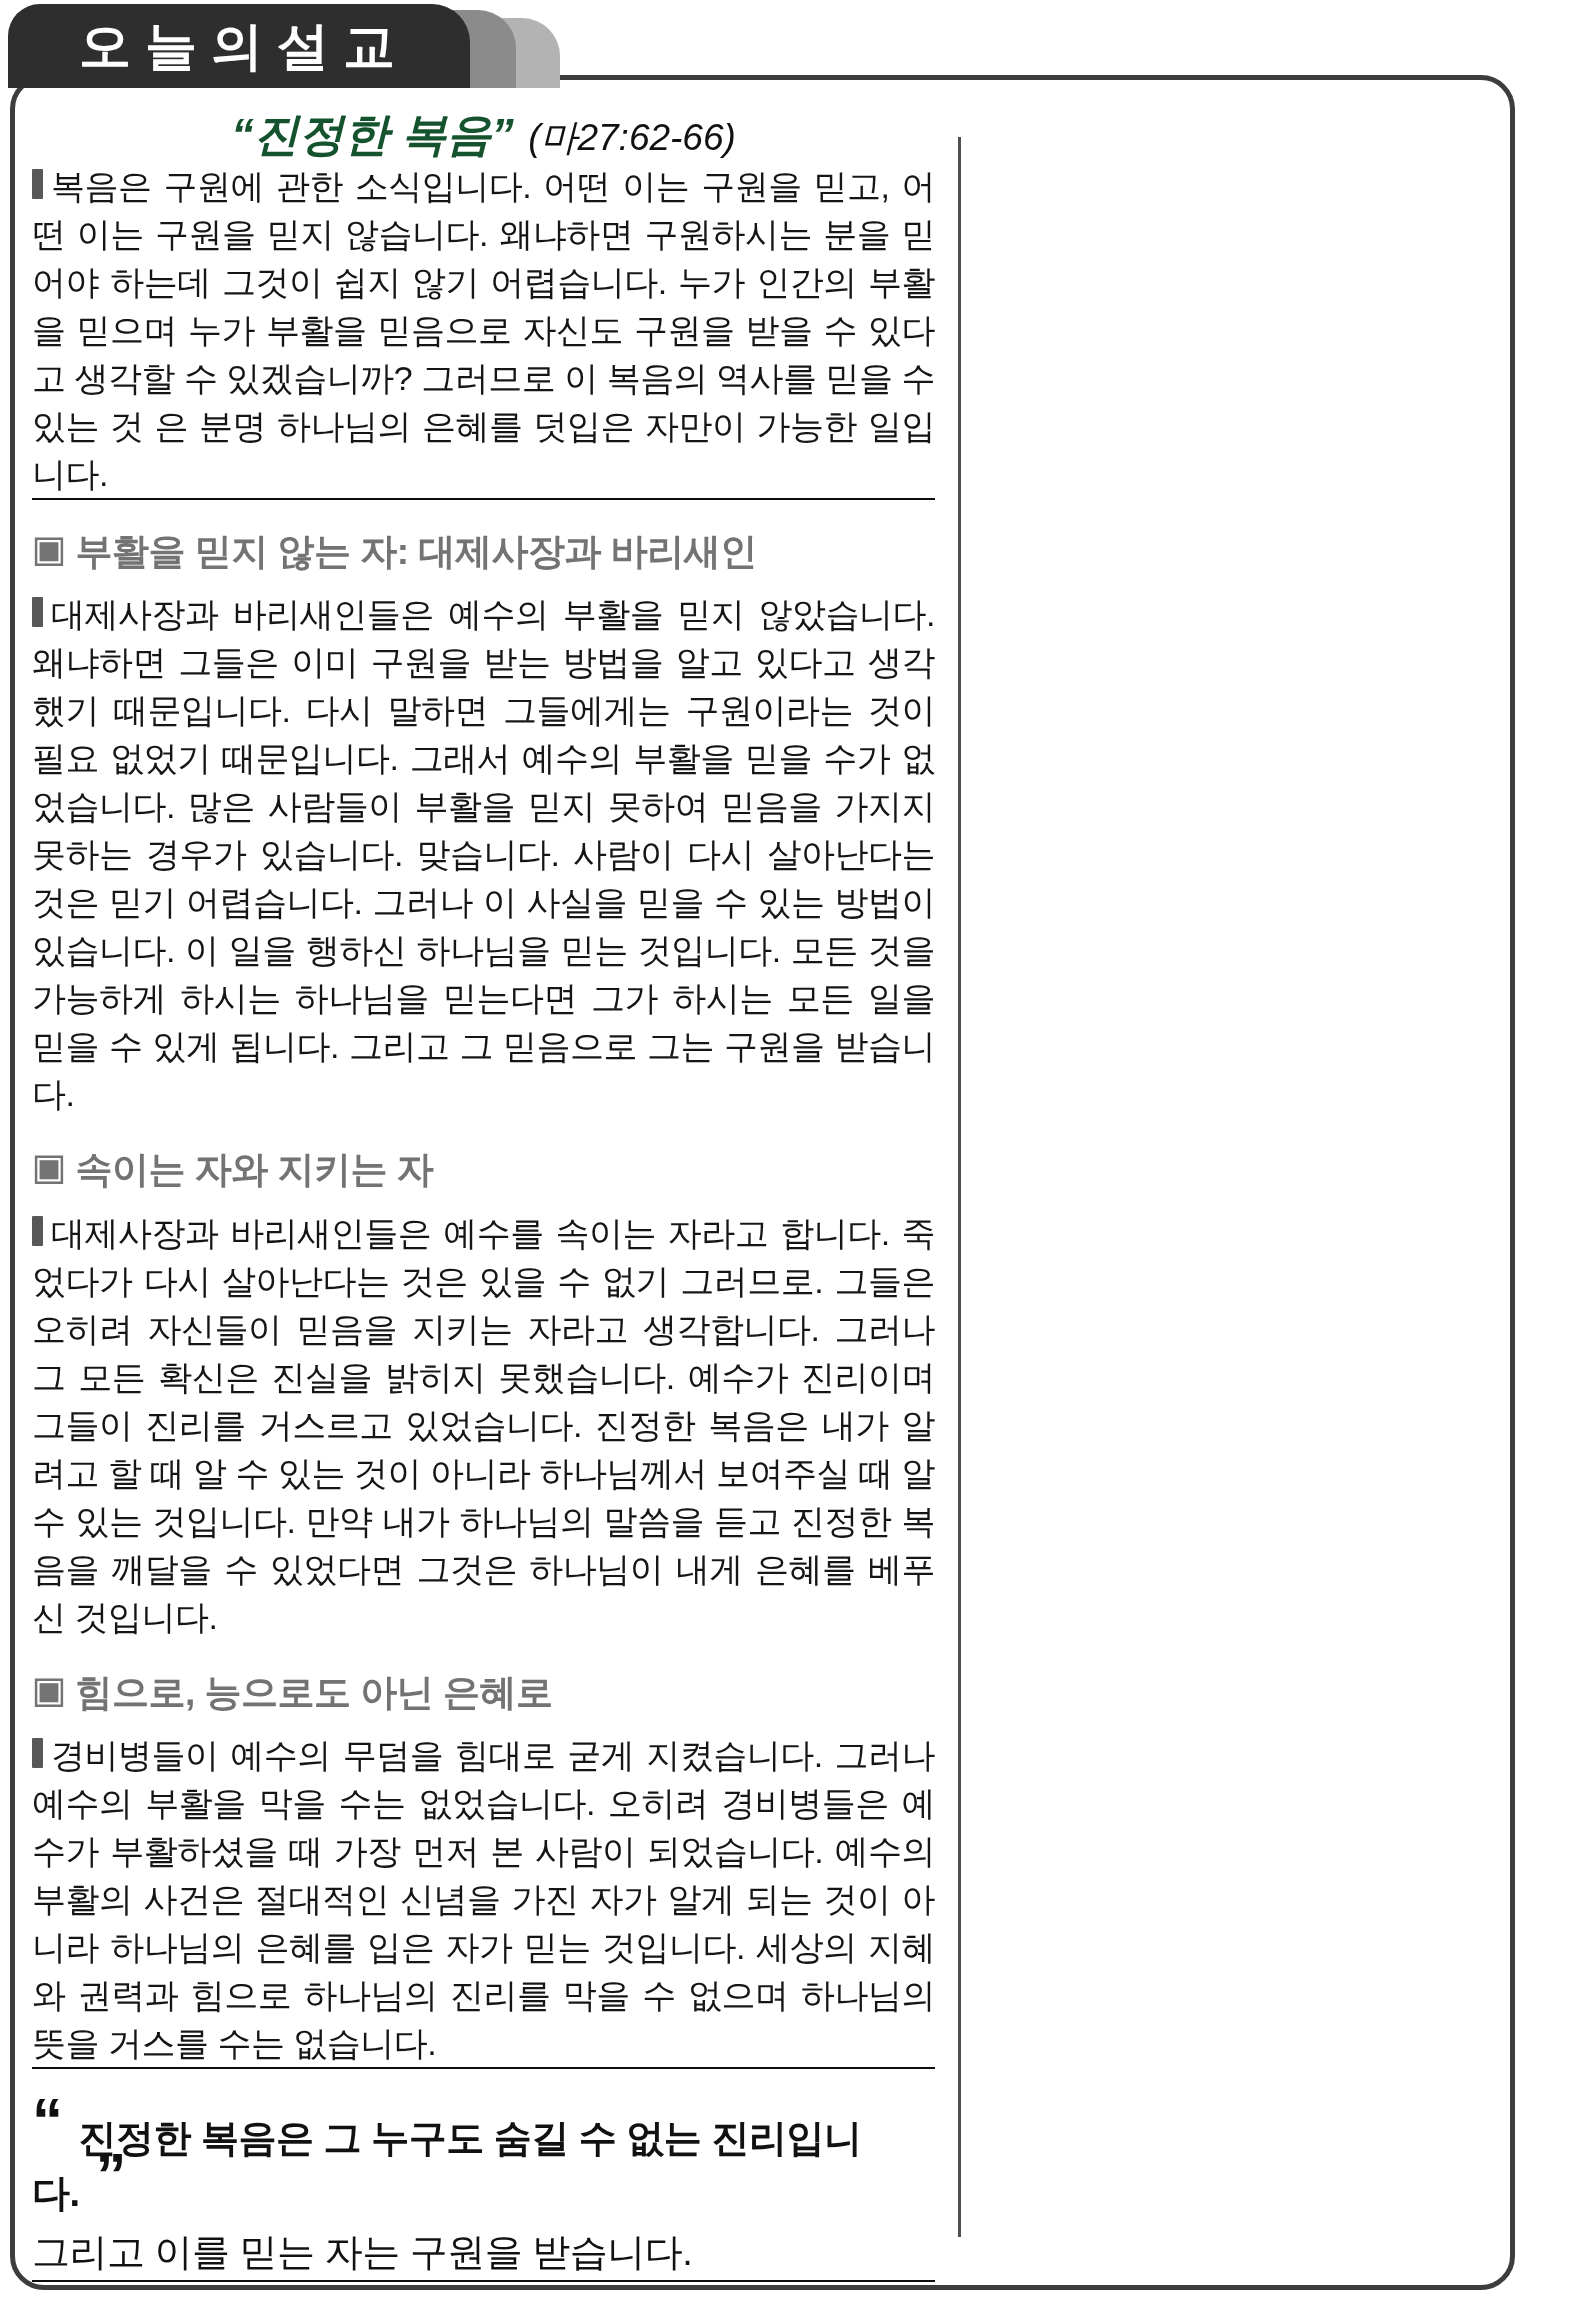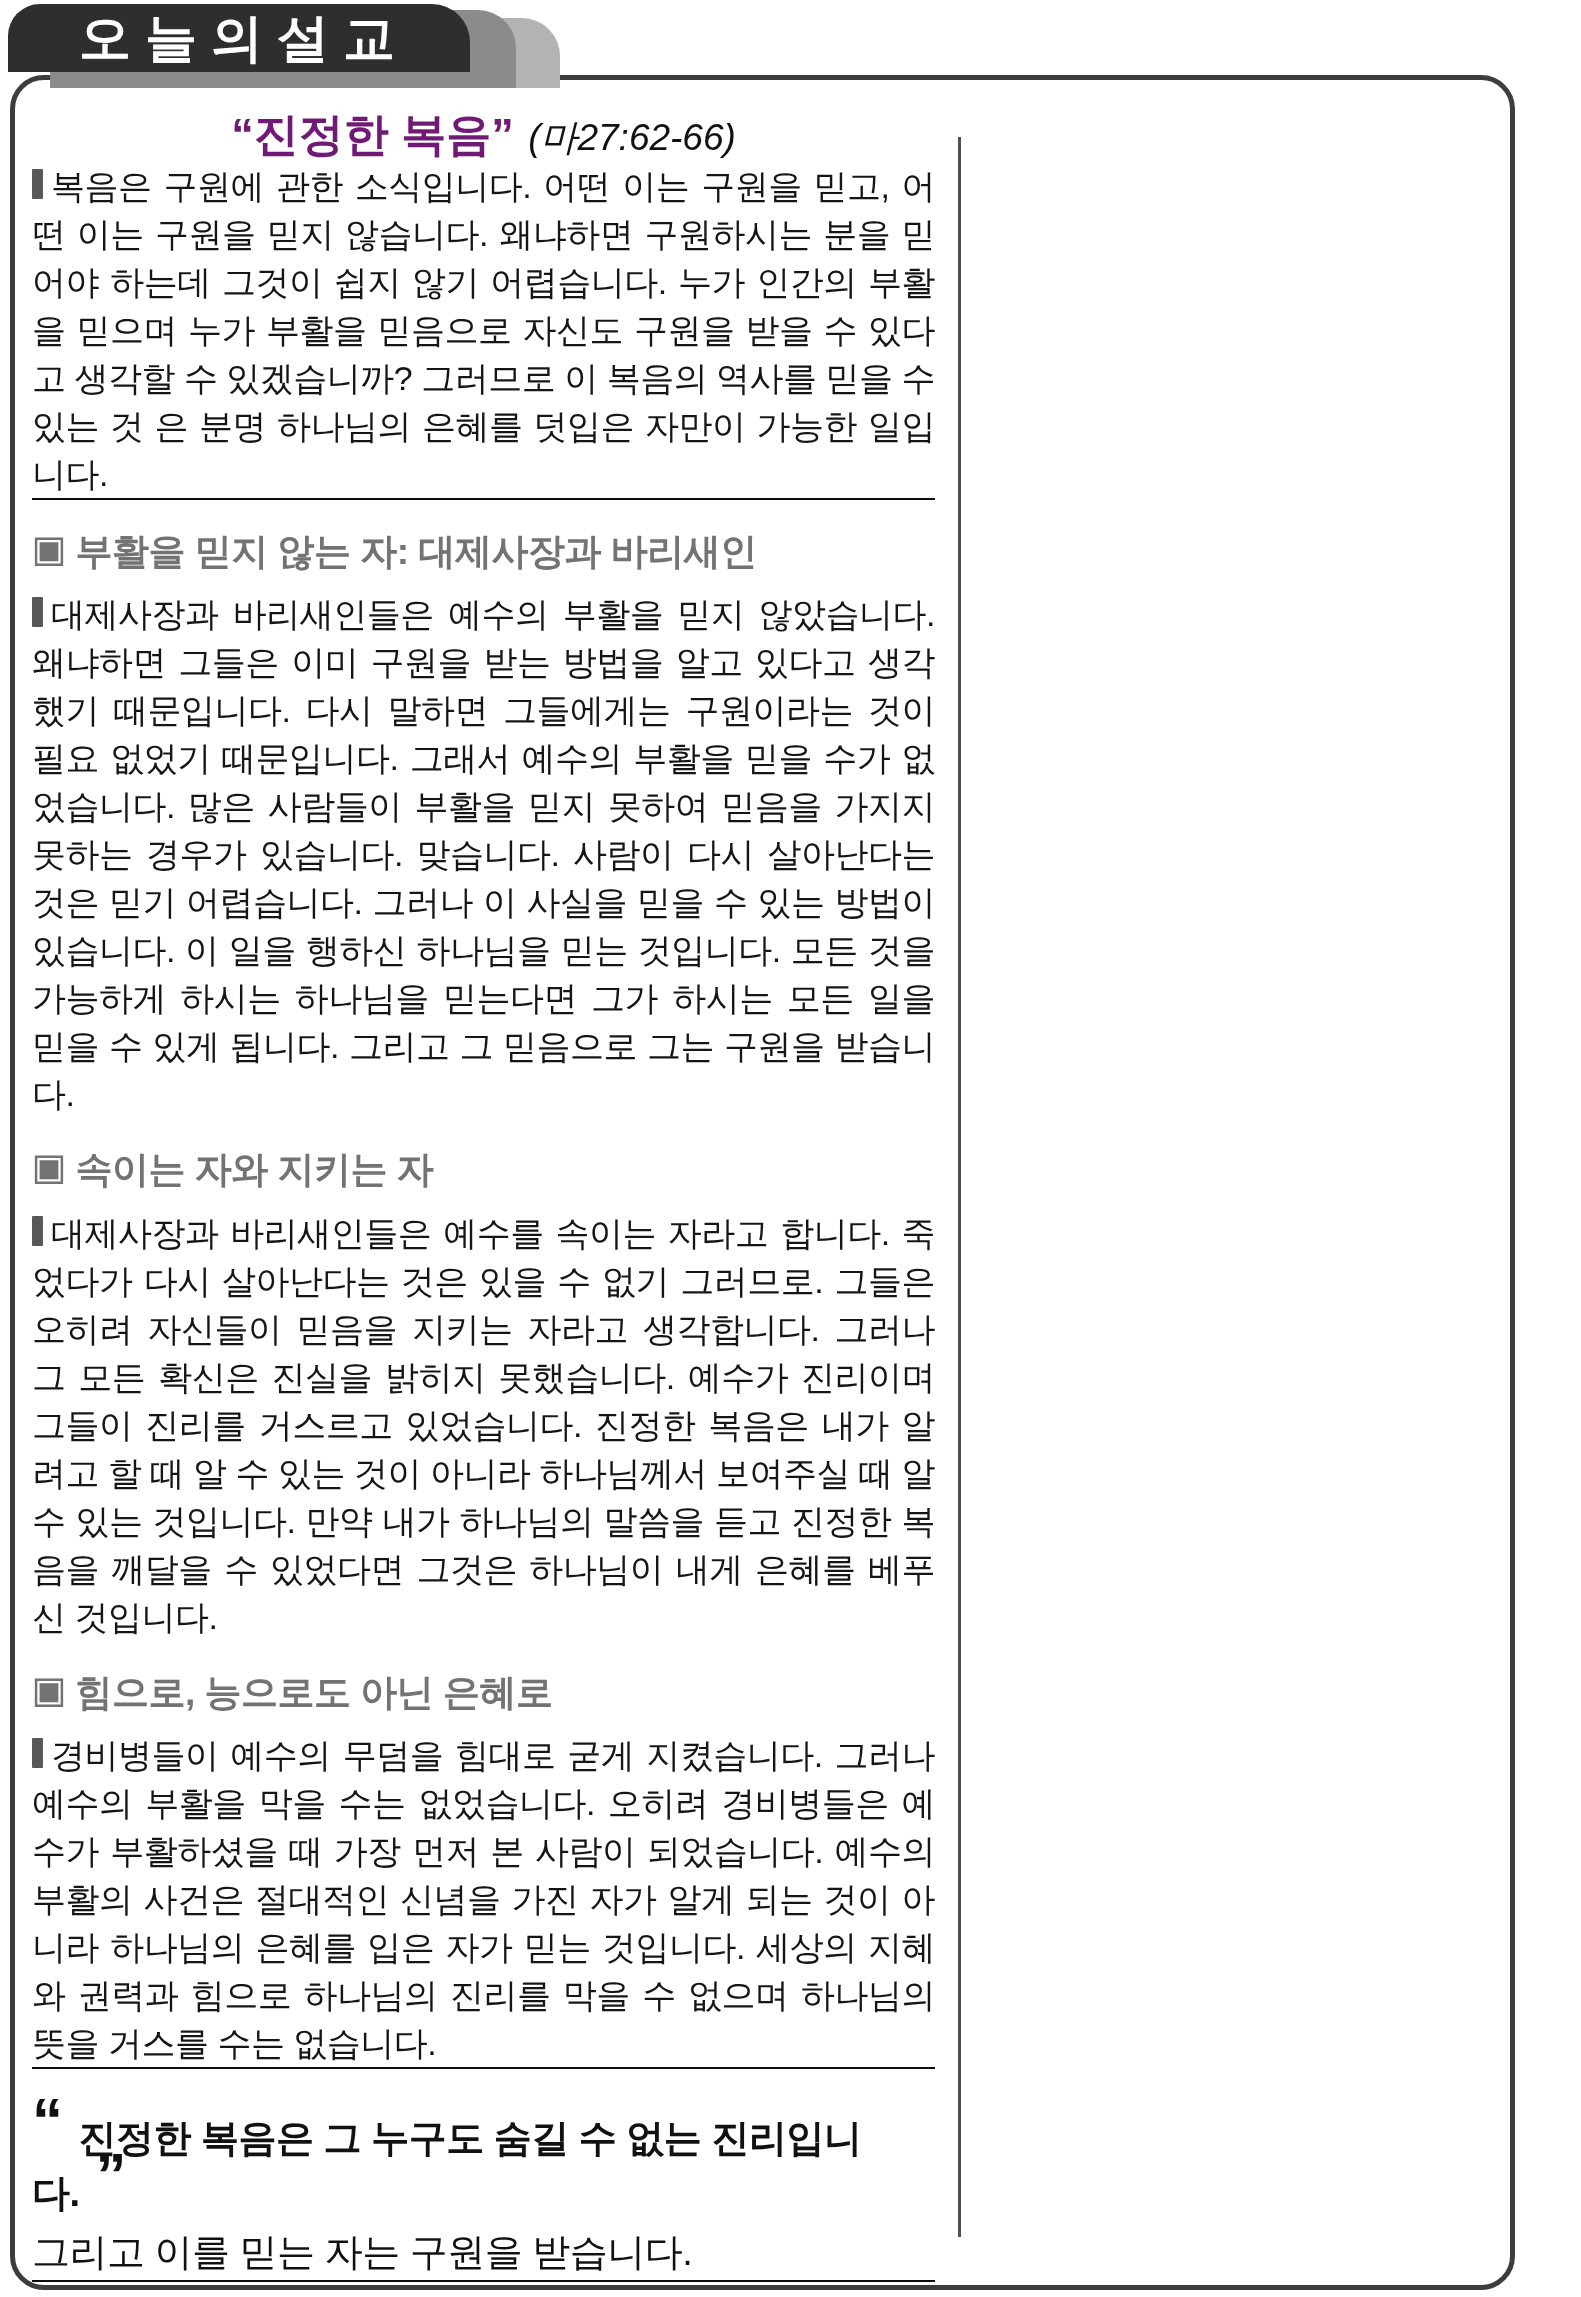--- a/index.html
+++ b/index.html
@@ -23,41 +23,41 @@
   
   .tab-echo2{
     position:absolute;left:92px;top:18px;width:468px;height:70px;
     background:#b3b3b3;border-radius:32px 38px 0 0;
   }
   .tab-echo1{
     position:absolute;left:50px;top:10px;width:466px;height:78px;
     background:#8b8b8b;border-radius:32px 38px 0 0;
   }
   .tab-main{
-    position:absolute;left:8px;top:4px;width:462px;height:68px;
+    position:absolute;left:8px;top:4px;width:462px;height:84px;
     background:#2e2e2e;border-radius:32px 38px 0 0;
     display:flex;align-items:center;justify-content:center;
   }
   .tab-label{
     color:#ffffff;font-size:52px;font-weight:700;letter-spacing:14px;
     padding-left:10px;line-height:1;
   }
   
   .col-divider{
     position:absolute;left:958px;top:137px;width:3px;height:2100px;
     background:#4f4f4f;
   }
   
   .column{
     position:absolute;left:32px;top:96px;width:903px;
   }
   .title-row{
     text-align:center;margin-top:12px;line-height:1.2;
   }
-  .title-main{font-size:45px;font-weight:700;color:#701a75;}
+  .title-main{font-size:45px;font-weight:700;color:#14532d;font-style:italic;}
   .title-ref{font-size:37px;font-weight:400;color:#111;margin-left:10px;font-style:italic;}
   p.body{
     font-size:34px;line-height:48px;margin:0;
     text-align:justify;letter-spacing:-0.5px;color:#151515;
   }
   .p1{margin-top:26px;}
   .bar{
     display:inline-block;width:11px;height:30px;background:#585858;
     margin-right:8px;vertical-align:-1px;border-radius:1px;
   }

